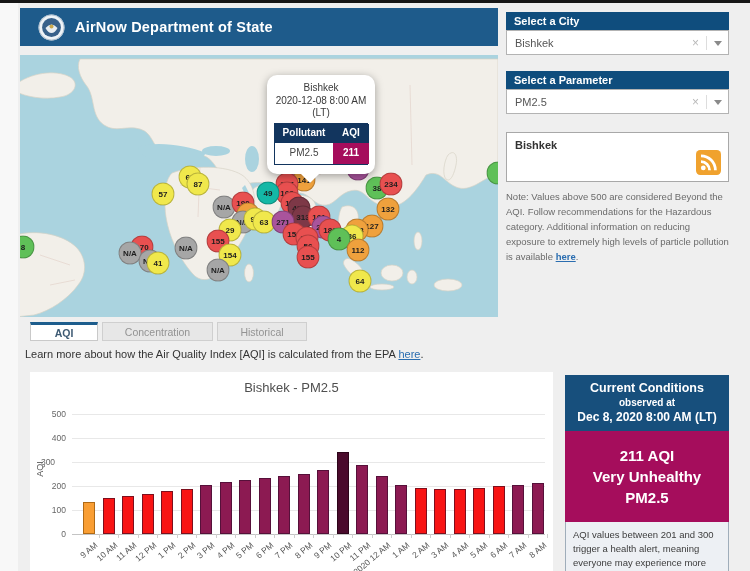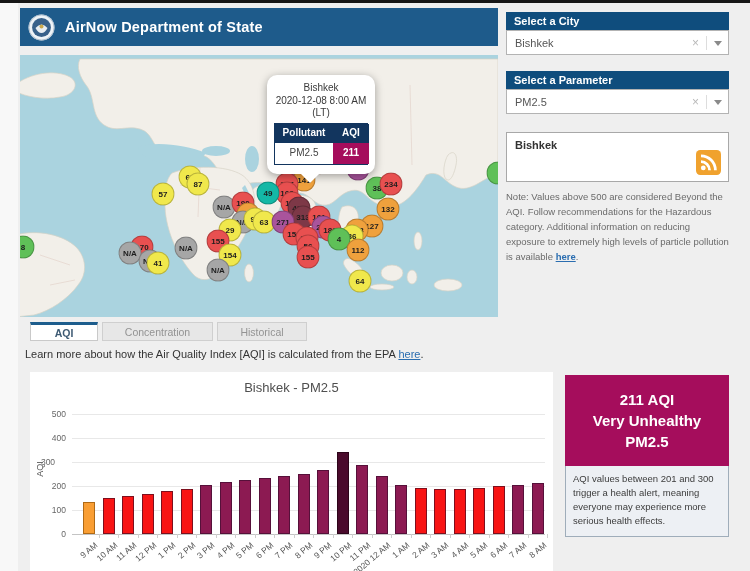--- a/index.html
+++ b/index.html
@@ -5,21 +5,21 @@
   html,body{margin:0;padding:0}
   body{
     width:750px;height:571px;position:relative;overflow:hidden;
     background:#efefef;font-family:"Liberation Sans",sans-serif;
   }
   .topstrip{position:absolute;left:0;top:0;width:750px;height:3px;background:#161616}
   .leftgutter{position:absolute;left:0;top:3px;width:18px;height:568px;background:#f8f8f8}
 
   
   .app-header{position:absolute;left:20px;top:8px;width:478px;height:38px;
-    display:flex;align-items:center;gap:10px;padding-left:8px;box-sizing:border-box;color:#fff}
+    display:flex;align-items:center;gap:10px;padding-left:18px;box-sizing:border-box;color:#fff}
   .app-title{font-size:14.5px;font-weight:bold;letter-spacing:.2px}
 
   
   .map{position:absolute;left:20px;top:55px;width:478px;height:262px;overflow:hidden;background:#aad3df}
   .map svg{position:absolute;left:0;top:0}
   .stations{position:absolute;left:0;top:0;width:100%;height:100%}
   .station{position:absolute;width:23px;height:23px;border-radius:50%;
     display:flex;align-items:center;justify-content:center;
     font-size:8px;font-weight:bold;color:#1d1d1d;box-sizing:border-box;
     border:1px solid rgba(0,0,0,.22);transform:translate(-50%,-50%);line-height:1}
@@ -316,20 +316,25 @@
     <div class="xlab" style="left: 392.5px; top: 168px;">6 AM</div>
     <div class="bar" style="left: 482px; top: 113px; width: 12px; height: 49px; background: rgb(140, 26, 82); border: 1px solid rgb(86, 16, 58);"></div>
     <div class="xtick" style="left: 497.75px; top: 162px;"></div>
     <div class="xlab" style="left: 412px; top: 168px;">7 AM</div>
     <div class="bar" style="left: 501.5px; top: 111px; width: 12px; height: 51px; background: rgb(140, 26, 82); border: 1px solid rgb(86, 16, 58);"></div>
     <div class="xtick" style="left: 517.25px; top: 162px;"></div>
     <div class="xlab" style="left: 431.5px; top: 168px;">8 AM</div>
   </div>
 
 <div class="cc">
+  <div class="cc-head" id="cc-head" style="background: rgb(23, 79, 124);">
+    <div class="cc-t1">Current Conditions</div>
+    <div class="cc-t2">observed at</div>
+    <div class="cc-t3">Dec 8, 2020 8:00 AM (LT)</div>
+  </div>
   <div class="cc-main" id="cc-main" style="background: rgb(165, 13, 92);">
     <div>211 AQI</div>
     <div>Very Unhealthy</div>
     <div>PM2.5</div>
   </div>
   <div class="cc-health">
     <div class="cc-hb">AQI values between 201 and 300 trigger a health alert, meaning everyone may experience more serious health effects.</div>
   </div>
 </div>
 

